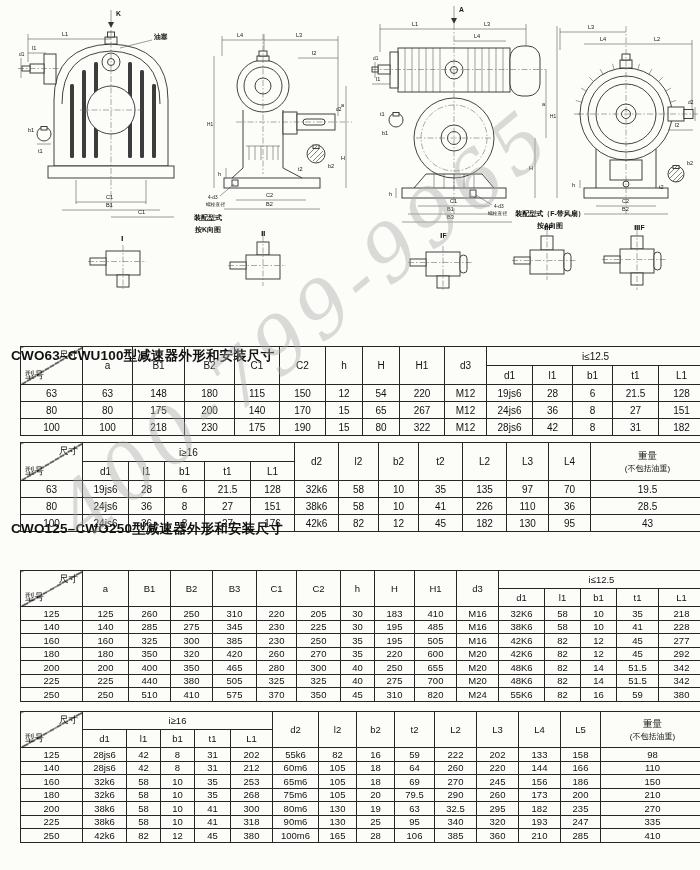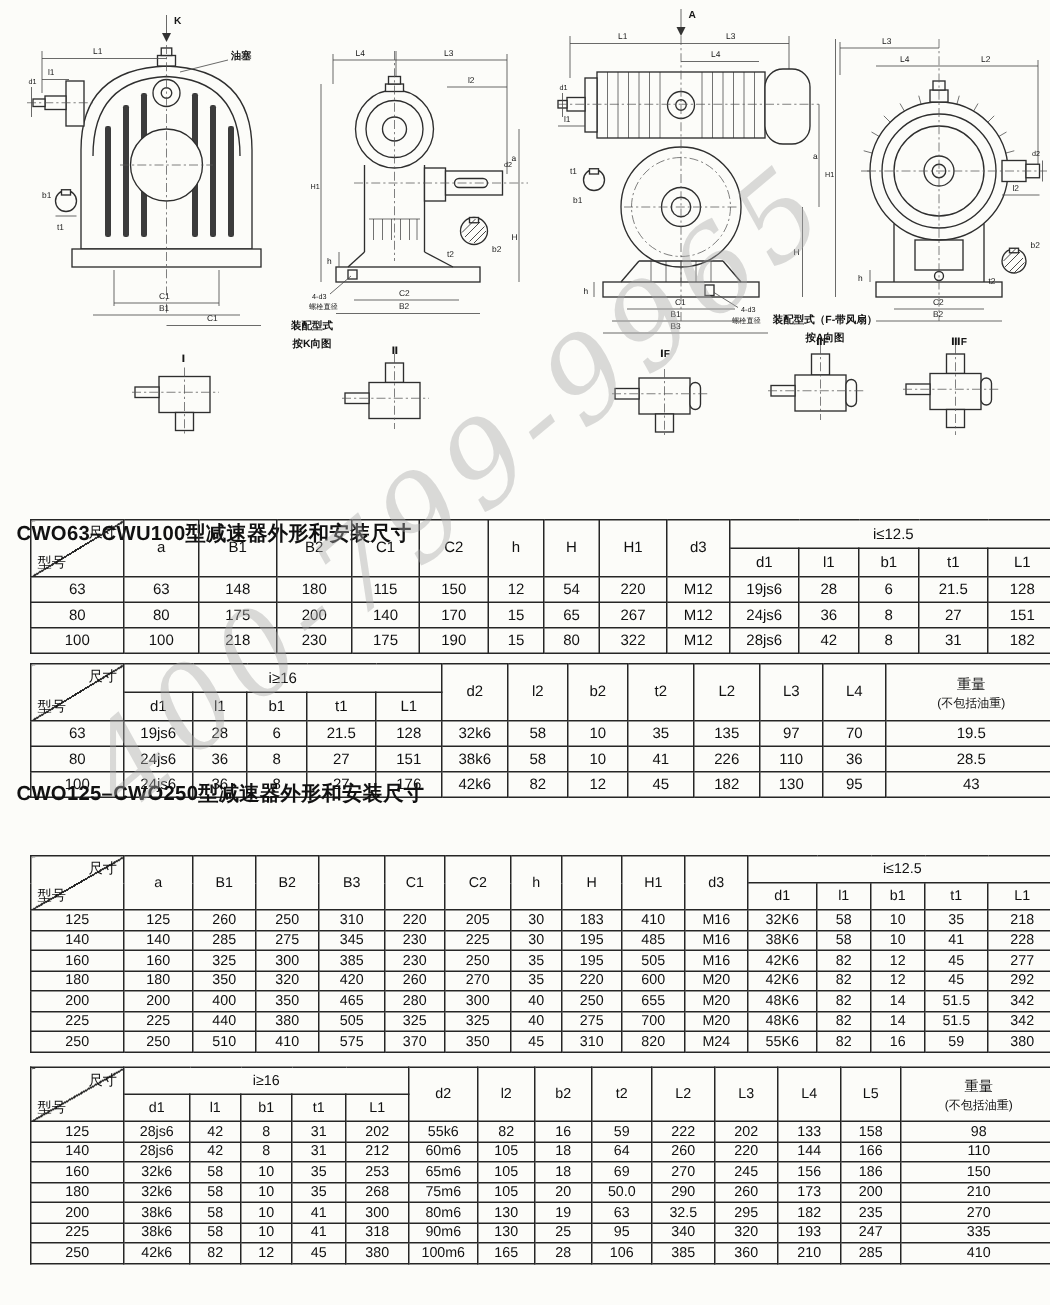--- a/index.html
+++ b/index.html
@@ -822,21 +822,21 @@
       <tr>
         <td>180</td>
         <td>32k6</td>
         <td>58</td>
         <td>10</td>
         <td>35</td>
         <td>268</td>
         <td>75m6</td>
         <td>105</td>
         <td>20</td>
-        <td>50.0</td>
+        <td>79.5</td>
         <td>290</td>
         <td>260</td>
         <td>173</td>
         <td>200</td>
         <td>210</td>
       </tr>
       <tr>
         <td>200</td>
         <td>38k6</td>
         <td>58</td>

